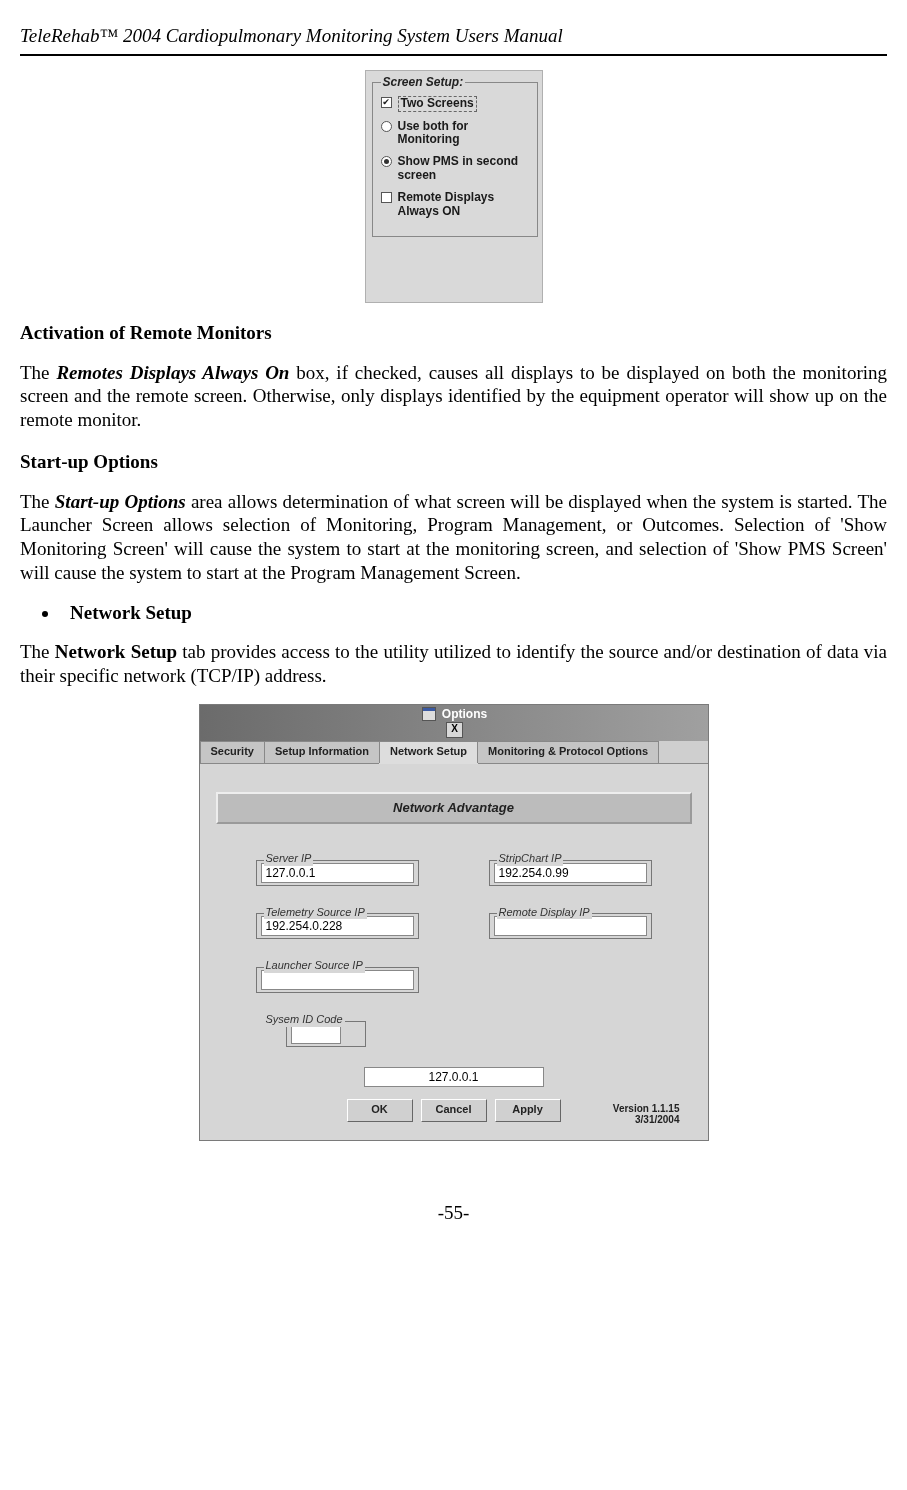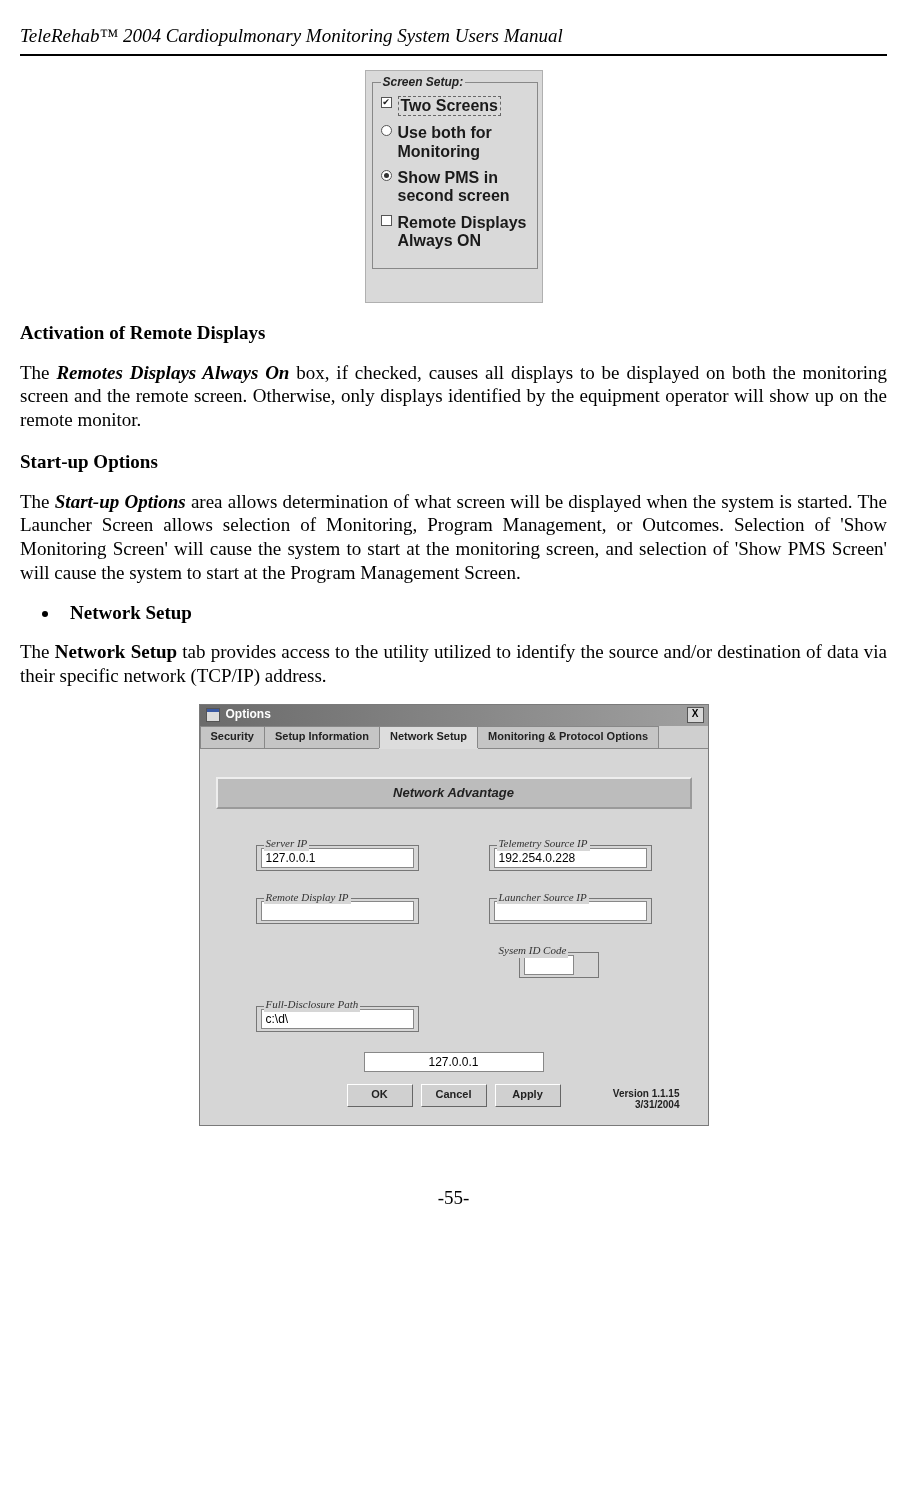--- a/index.html
+++ b/index.html
@@ -69,21 +69,21 @@
     justify-content: center;
     font-size: 9px;
     line-height: 1;
   }
   .ss-radio { border-radius: 50%; }
   .ss-radio .dot {
     width: 5px; height: 5px; border-radius: 50%; background: #333;
   }
   .ss-label {
     font-weight: 700;
-    font-size: 16px;
+    font-size: 12px;
     line-height: 1.15;
   }
   .ss-label.framed {
     border: 1px dashed #666;
     padding: 0 2px;
   }
   .body-para {
     text-align: justify;
     margin: 16px 0;
   }
@@ -119,20 +119,21 @@
   }
   .titlebar {
     background: linear-gradient(90deg, #6b6b6b, #a0a0a0);
     color: #fff;
     display: flex;
     align-items: center;
     justify-content: space-between;
     padding: 2px 4px 3px 6px;
     font-size: 12px;
     font-weight: 700;
+    flex-direction: column;
   }
   .titlebar-title {
     display: flex;
     gap: 6px;
     align-items: center;
     font-weight: 700;
   }
   .titlebar-title .formicon {
     width: 12px; height: 12px; background: #ddd; border: 1px solid #555;
     position: relative;
@@ -198,21 +199,20 @@
   .fld-label {
     font-style: italic;
     font-size: 11px;
     position: relative;
     top: 6px;
     left: 8px;
     background: #d6d6d6;
     padding: 0 2px;
     display: inline-block;
     color:#333;
-    font-family:Liberation Serif, serif;
   }
   .fld-box {
     border: 1px solid #777;
     padding: 2px 4px;
   }
   .fld-input {
     width: 100%;
     border: 1px solid #888;
     box-sizing: border-box;
     height: 20px;
@@ -301,21 +301,21 @@
         <span class="ss-label">Show PMS in second screen</span>
       </div>
       <div class="ss-row">
         <span class="ss-ctrl"></span>
         <span class="ss-label">Remote Displays Always ON</span>
       </div>
     </fieldset>
   </div>
 </div>
 
-<div class="section-title">Activation of Remote Displays</div>
+<div class="section-title">Activation of Remote Monitors</div>
 
 <p class="body-para"><span>The </span><span class="emph">Remotes Displays Always On</span><span> box, if checked, causes all displays to be displayed on both the monitoring screen and the remote screen. Otherwise, only displays identified by the equipment operator will show up on the remote monitor.</span></p>
 
 <div class="section-title">Start-up Options</div>
 
 <p class="body-para"><span>The </span><span class="emph">Start-up Options</span><span> area allows determination of what screen will be displayed when the system is started. The Launcher Screen allows selection of Monitoring, Program Management, or Outcomes. Selection of 'Show Monitoring Screen' will cause the system to start at the monitoring screen, and selection of 'Show PMS Screen' will cause the system to start at the Program Management Screen.</span></p>
 
 <ul class="bullet">
   <li>Network Setup</li>
 </ul>
@@ -340,20 +340,24 @@
     <div class="dlg-body">
       <div class="section-band">Network Advantage</div>
 
       <div class="field-grid">
 
         <div class="fld">
           <span class="fld-label">Server IP</span>
           <div class="fld-box"><input class="fld-input" value="127.0.0.1" style=""></div>
         </div>
 
+        <div class="fld">
+          <span class="fld-label">StripChart IP</span>
+          <div class="fld-box"><input class="fld-input" value="192.254.0.99" style=""></div>
+        </div>
 
         <div class="fld">
           <span class="fld-label">Telemetry Source IP</span>
           <div class="fld-box"><input class="fld-input" value="192.254.0.228" style=""></div>
         </div>
 
         <div class="fld">
           <span class="fld-label">Remote Display IP</span>
           <div class="fld-box"><input class="fld-input" value="" style=""></div>
         </div>
@@ -363,24 +367,20 @@
           <div class="fld-box"><input class="fld-input" value="" style=""></div>
         </div>
 
         <div></div>
 
         <div class="fld">
           <span class="fld-label">Sysem ID Code</span>
           <div class="fld-box" style="width:70px;margin-left:30px;"><input class="fld-input small" value="" style=""></div>
         </div>
 
-        <div class="fld">
-          <span class="fld-label">Full-Disclosure Path</span>
-          <div class="fld-box"><input class="fld-input" value="c:\d\" style=""></div>
-        </div>
 
       </div>
 
       <div class="center-ip">
         <input class="fld-input" value="127.0.0.1" style="">
       </div>
 
 
       <div class="dlg-bottom">
         <div class="btn">OK</div>

